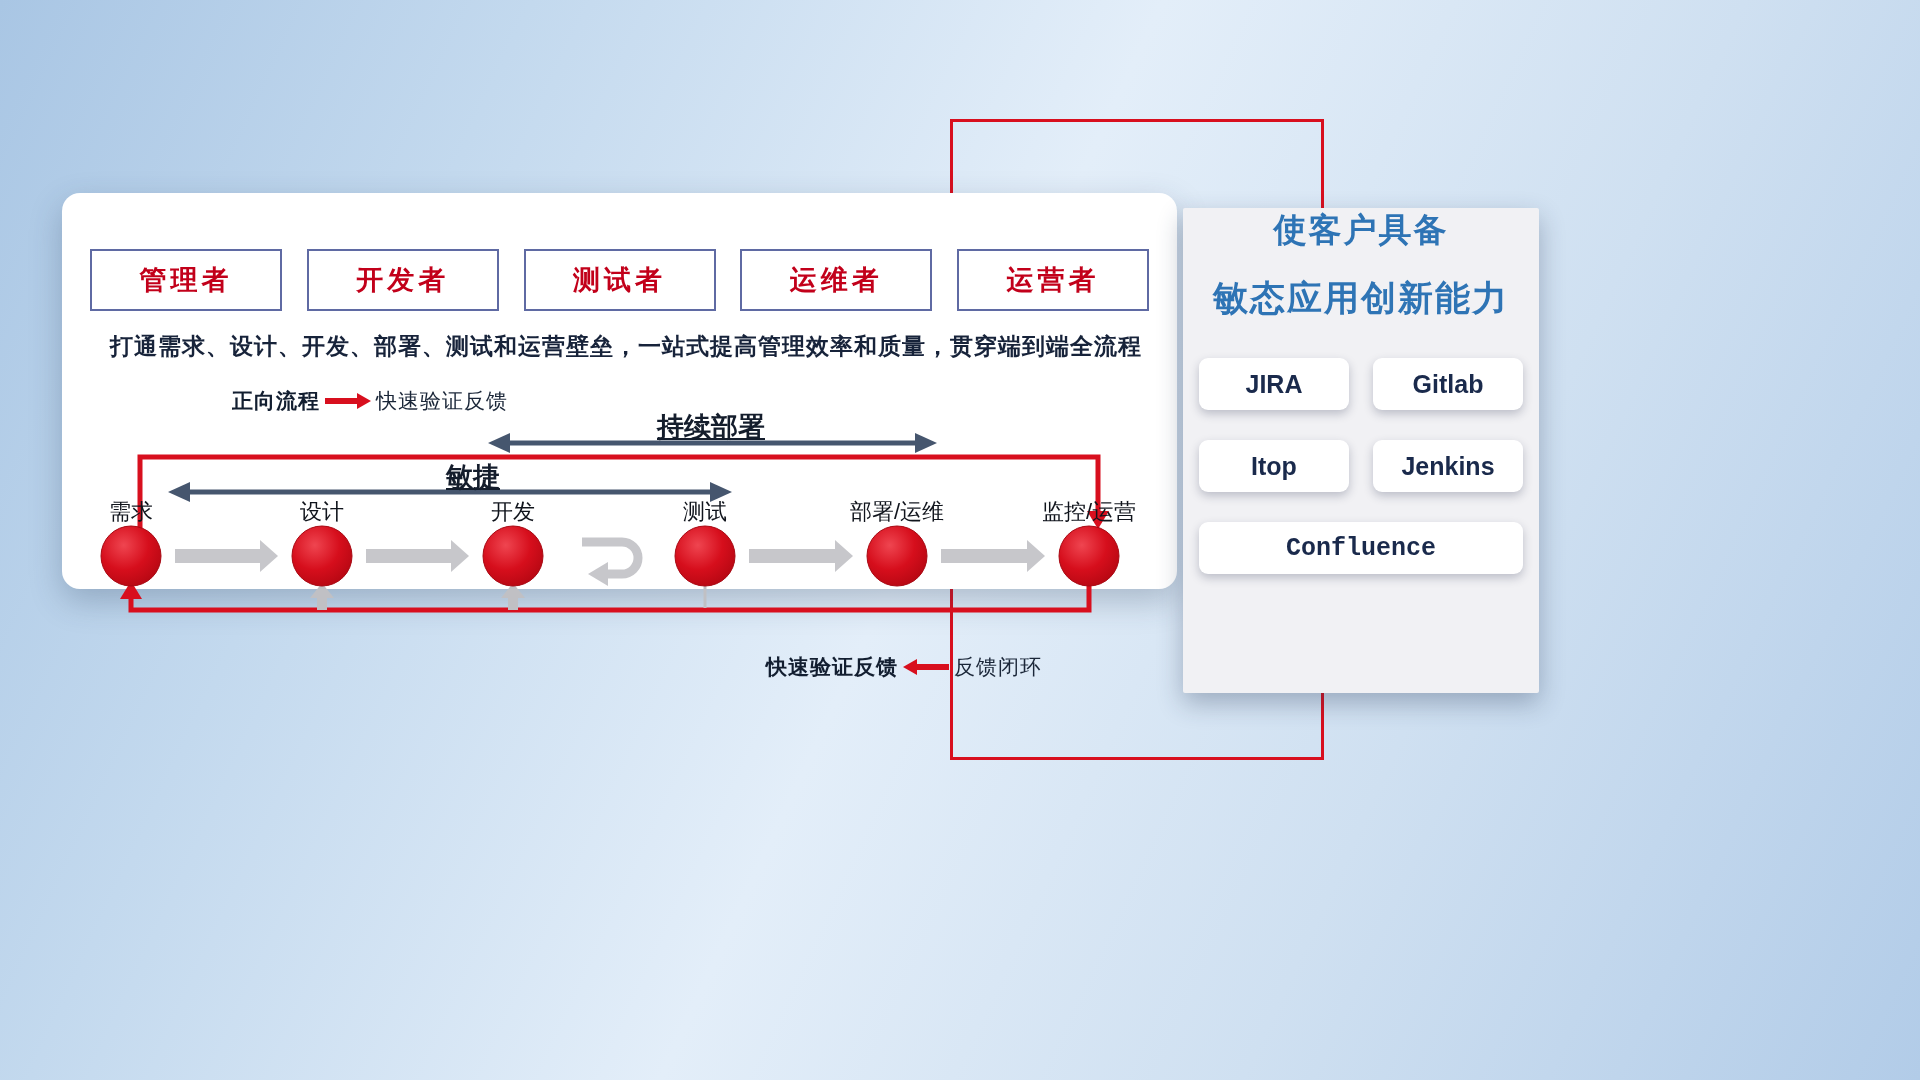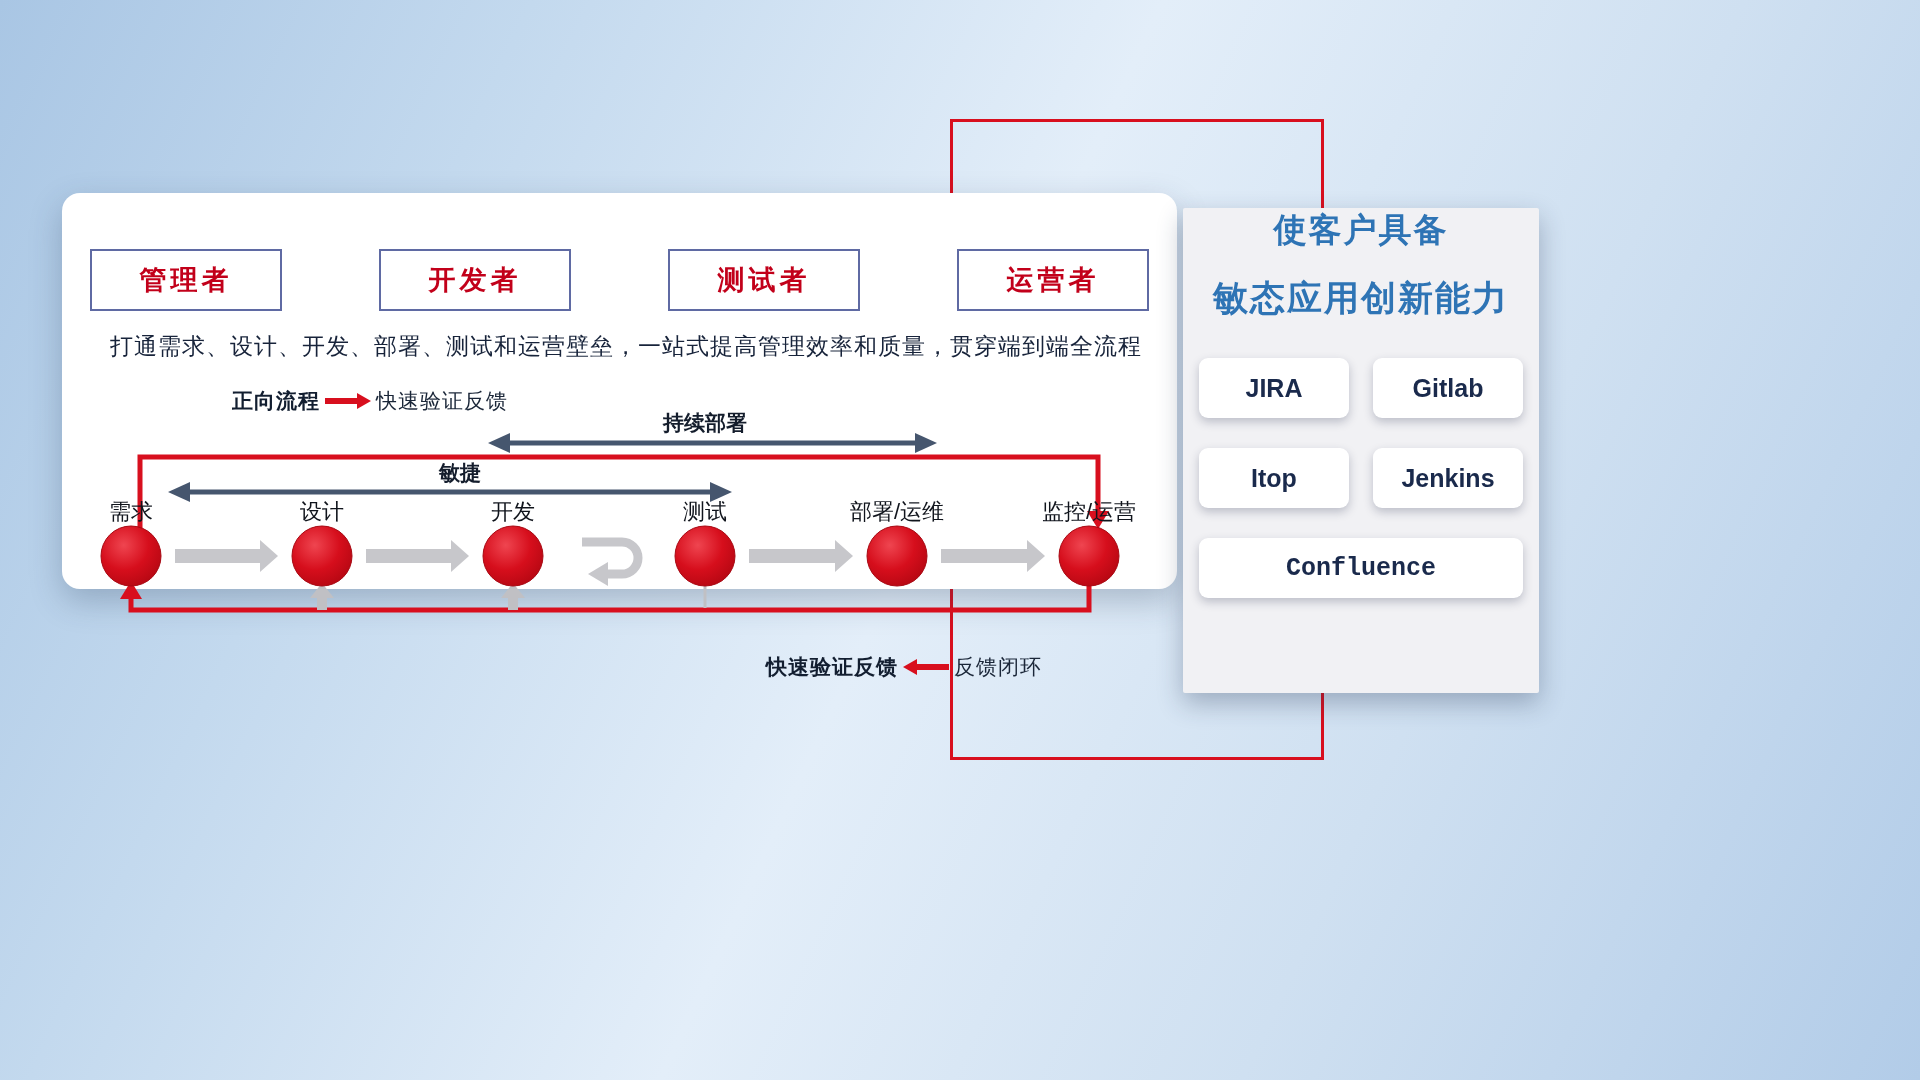--- a/index.html
+++ b/index.html
@@ -23,55 +23,55 @@
     position:absolute; left:28px; top:56px; width:1059px;
     display:flex; justify-content:space-between;
   }
   .role-box {
     width:192px; height:62px; border:2px solid #5f6aa3; background:#fff;
     display:flex; align-items:center; justify-content:center;
     font-size:27px; font-weight:700; color:#c2001a; letter-spacing:4px;
   }
   .desc {
     position:absolute; left:48px; top:138px; width:1050px;
-    font-size:23px; font-weight:400; color:#17233a; letter-spacing:1px;
+    font-size:23px; font-weight:700; color:#17233a; letter-spacing:1px;
   }
   .legend { display:flex; align-items:center; gap:5px; font-size:21px; }
   .legend-forward { position:absolute; left:170px; top:194px; }
   .legend-feedback { position:absolute; left:704px; top:460px; }
   .legend .lab { font-weight:700; color:#121e30; letter-spacing:1px; }
   .legend .val { font-weight:500; color:#1a2638; letter-spacing:1px; }
   .flow-svg { position:absolute; left:0; top:0; width:1115px; height:520px; }
   .stage-label {
     position:absolute; top:304px; width:150px; text-align:center;
     font-size:22px; font-weight:400; color:#10141c;
   }
   .span-label {
-    position:absolute; text-align:center; font-weight:700; color:#141d2c; font-size:21px;
+    position:absolute; text-align:right; font-weight:700; color:#141d2c; font-size:27px;text-decoration:underline;
   }
   .lbl-agile { left:358px; top:266px; width:80px; }
   .lbl-cd    { left:583px; top:216px; width:120px; }
   
   .side-panel {
     position:absolute; left:1183px; top:208px; width:356px; height:485px;
     background:#f1f1f4; z-index:3; border-radius:2px;
     box-shadow:0 10px 26px rgba(35,50,80,.32);
   }
   .side-title {
     text-align:center; color:#2e74b5; font-weight:700;
     letter-spacing:2px;
   }
   .side-title .line1 { font-size:33px; margin-bottom:22px; }
   .side-title .line2 { font-size:35px; }
   .tools {
     display:grid; grid-template-columns:1fr 1fr; gap:30px 24px;
     margin:36px 16px 0;
   }
   .tool {
-    height:60px; background:#ffffff; border-radius:9px;
+    height:52px; background:#ffffff; border-radius:9px;
     box-shadow:0 4px 10px rgba(30,40,70,.25);
     display:flex; align-items:center; justify-content:center;
     font-weight:700; font-size:25px; color:#1a2a4c;
   }
   .tool.wide { grid-column:1 / -1;font-family:Liberation Mono, monospace; }
 </style>
 </head>
 <body>
 
 <div class="red-frame"></div>
@@ -80,20 +80,23 @@
 
   <div class="roles-row">
     <div class="role-box">
         <span>管理者</span>
       </div>
     <div class="role-box">
         <span>开发者</span>
       </div>
     <div class="role-box">
         <span>测试者</span>
+      </div>
+    <div class="role-box">
+        <span>运维者</span>
       </div>
     <div class="role-box">
         <span>运营者</span>
       </div>
   </div>
 
   <p class="desc">打通需求、设计、开发、部署、测试和运营壁垒，一站式提高管理效率和质量，贯穿端到端全流程</p>
 
   <div class="legend legend-forward">
     <span class="lab">正向流程</span>

